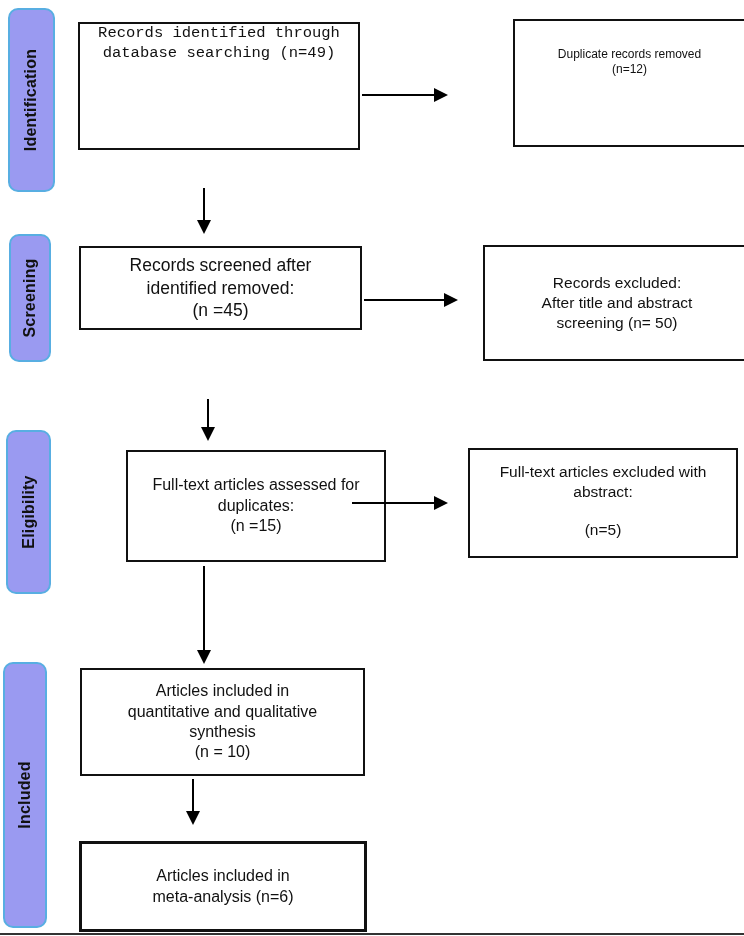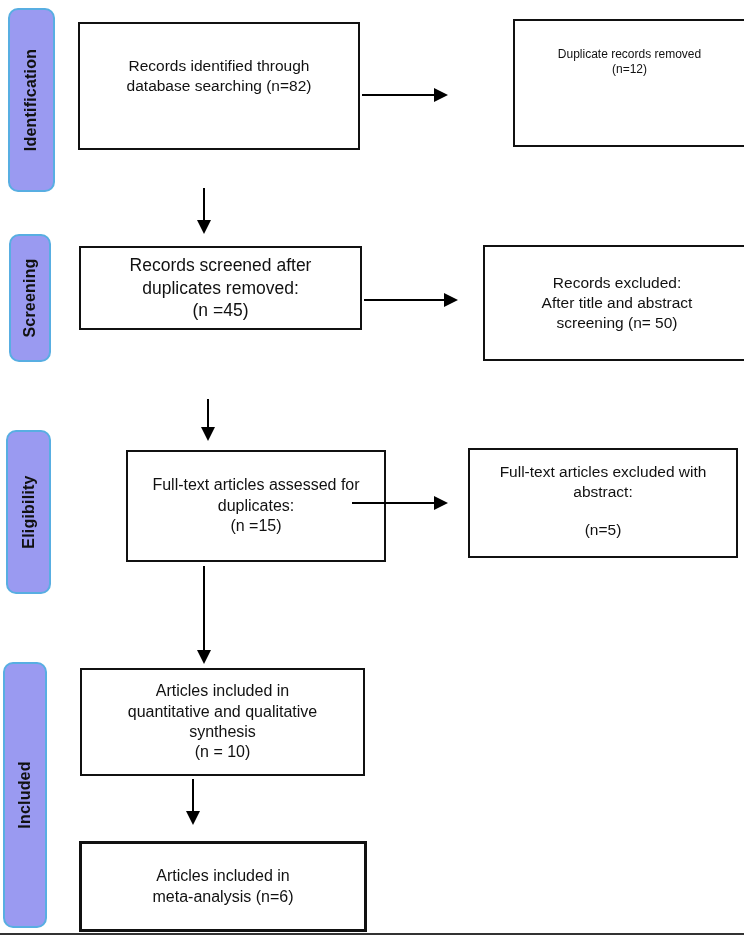--- a/index.html
+++ b/index.html
@@ -49,33 +49,33 @@
   <div class="stage" style="left:9px;top:234px;width:42px;height:128px;">
     <span class="stage-text">Screening</span>
   </div>
   <div class="stage" style="left:6px;top:430px;width:45px;height:164px;">
     <span class="stage-text">Eligibility</span>
   </div>
   <div class="stage" style="left:3px;top:662px;width:44px;height:266px;">
     <span class="stage-text">Included</span>
   </div>
 
-  <div class="fbox" style="left:78px;top:22px;width:282px;height:128px;padding-top:32px;font-size:15.5px;">
+  <div class="fbox" style="left:78px;top:22px;width:282px;height:128px;font-size:15.5px;font-family:Liberation Mono, monospace;">
     <div class="line">Records identified through</div>
-    <div class="line">database searching (n=82)</div>
+    <div class="line">database searching (n=49)</div>
   </div>
 
   <div class="fbox" style="left:477px;top:19px;width:233px;height:128px;padding-top:26px;font-size:12px;margin-left:36px;">
     <div class="line">Duplicate records removed</div>
     <div class="line">(n=12)</div>
   </div>
 
   <div class="fbox vcenter" style="left:79px;top:246px;width:283px;height:84px;font-size:17.5px;">
     <div class="line">Records screened after</div>
-    <div class="line">duplicates removed:</div>
+    <div class="line">identified removed:</div>
     <div class="line">(n =45)</div>
   </div>
 
   <div class="fbox vcenter" style="left:483px;top:245px;width:268px;height:116px;font-size:15.5px;">
     <div class="line">Records excluded:</div>
     <div class="line">After title and abstract</div>
     <div class="line">screening (n= 50)</div>
   </div>
 
   <div class="fbox vcenter" style="left:90px;top:450px;width:260px;height:112px;font-size:16px;margin-left:36px;">

